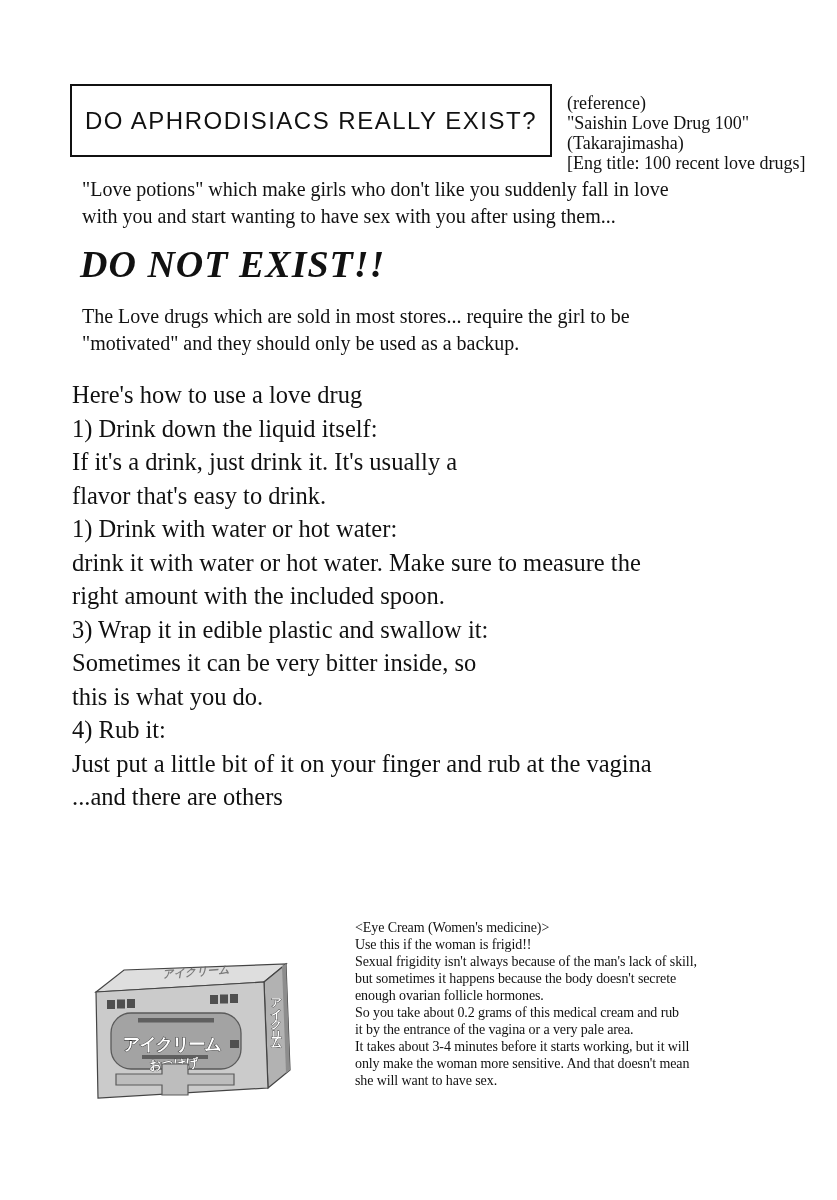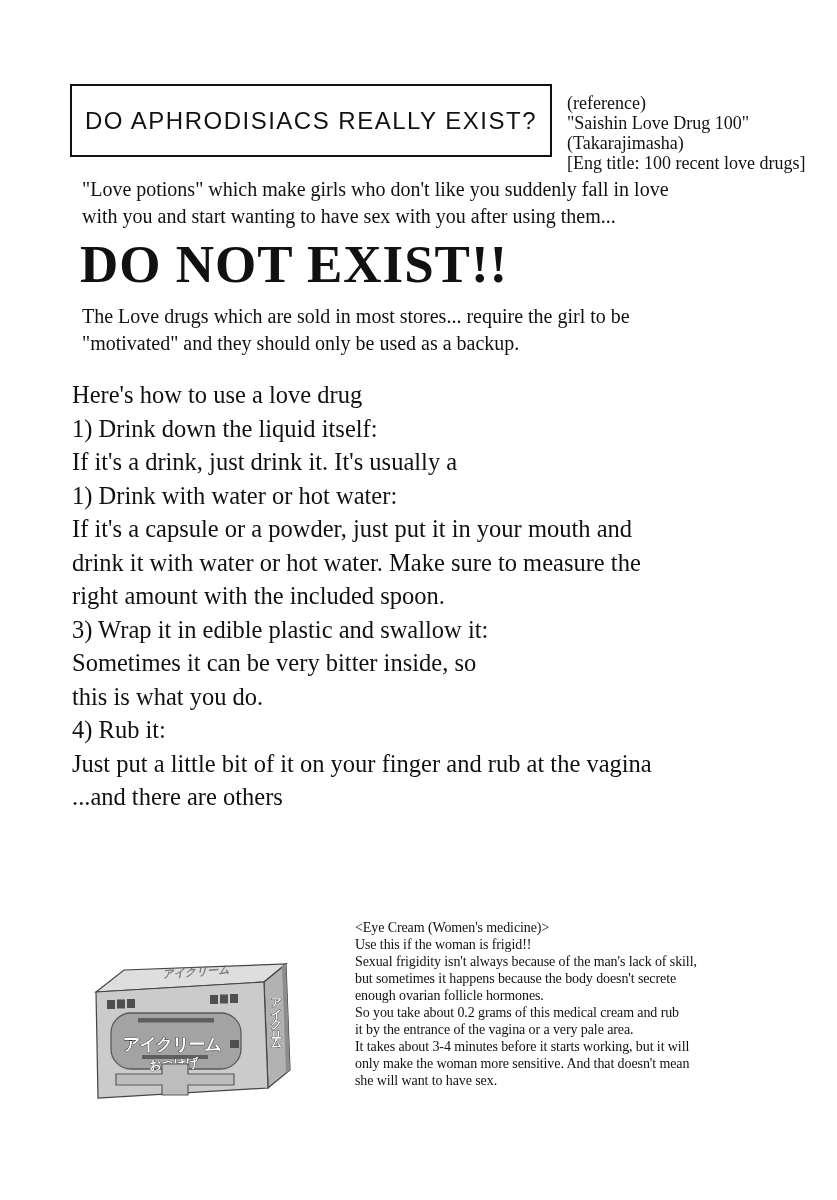--- a/index.html
+++ b/index.html
@@ -33,22 +33,22 @@
     font-size: 18px; line-height: 20px;
   }
 
   .intro {
     position: absolute; left: 82px; top: 176px; width: 700px;
     font-size: 20px; line-height: 26.5px;
   }
 
   .emphasis {
     position: absolute; left: 80px; top: 240px;
-    font-size: 53px; line-height: 48px;
-    font-weight: bold; 
+    font-size: 38px; line-height: 48px;
+    font-weight: bold; font-style: italic;
     letter-spacing: 1px;
     white-space: nowrap;
   }
 
   .note {
     position: absolute; left: 82px; top: 303px; width: 700px;
     font-size: 20px; line-height: 26.5px;
   }
 
   .howto {
@@ -95,22 +95,22 @@
 
   <div class="note">
       <div>The Love drugs which are sold in most stores... require the girl to be</div>
       <div>"motivated" and they should only be used as a backup.</div>
     </div>
 
   <div class="howto">
       <div>Here's how to use a love drug</div>
       <div>1) Drink down the liquid itself:</div>
       <div>If it's a drink, just drink it. It's usually a</div>
+      <div>flavor that's easy to drink.</div>
       <div>1) Drink with water or hot water:</div>
-      <div>If it's a capsule or a powder, just put it in your mouth and</div>
       <div>drink it with water or hot water. Make sure to measure the</div>
       <div>right amount with the included spoon.</div>
       <div>3) Wrap it in edible plastic and swallow it:</div>
       <div>Sometimes it can be very bitter inside, so</div>
       <div>this is what you do.</div>
       <div>4) Rub it:</div>
       <div>Just put a little bit of it on your finger and rub at the vagina</div>
       <div>...and there are others</div>
     </div>
 

